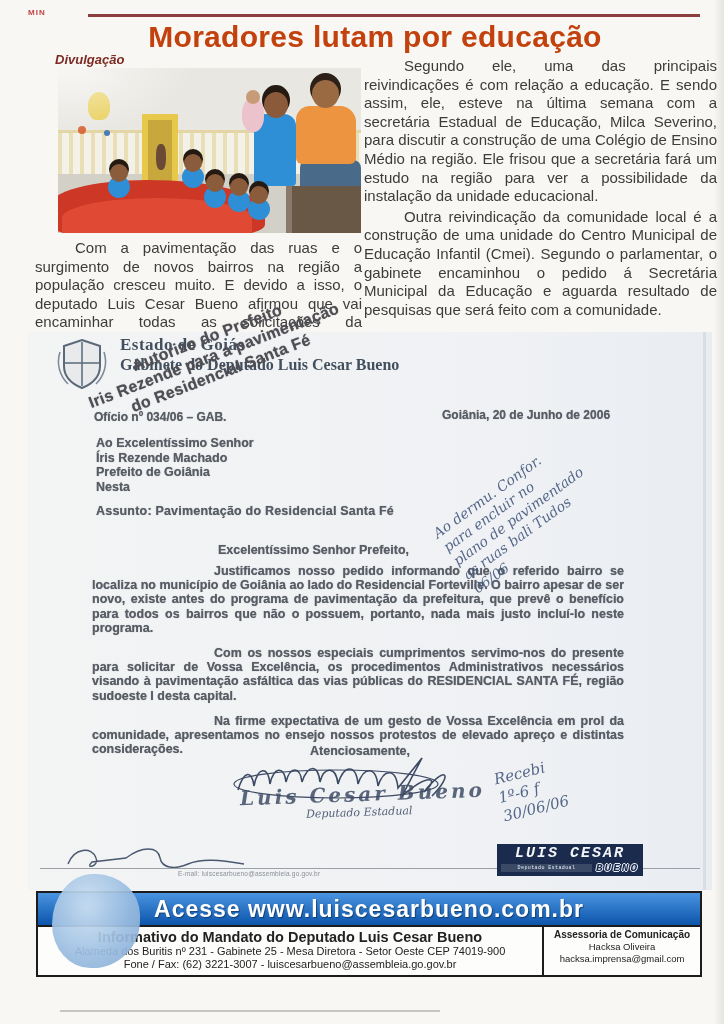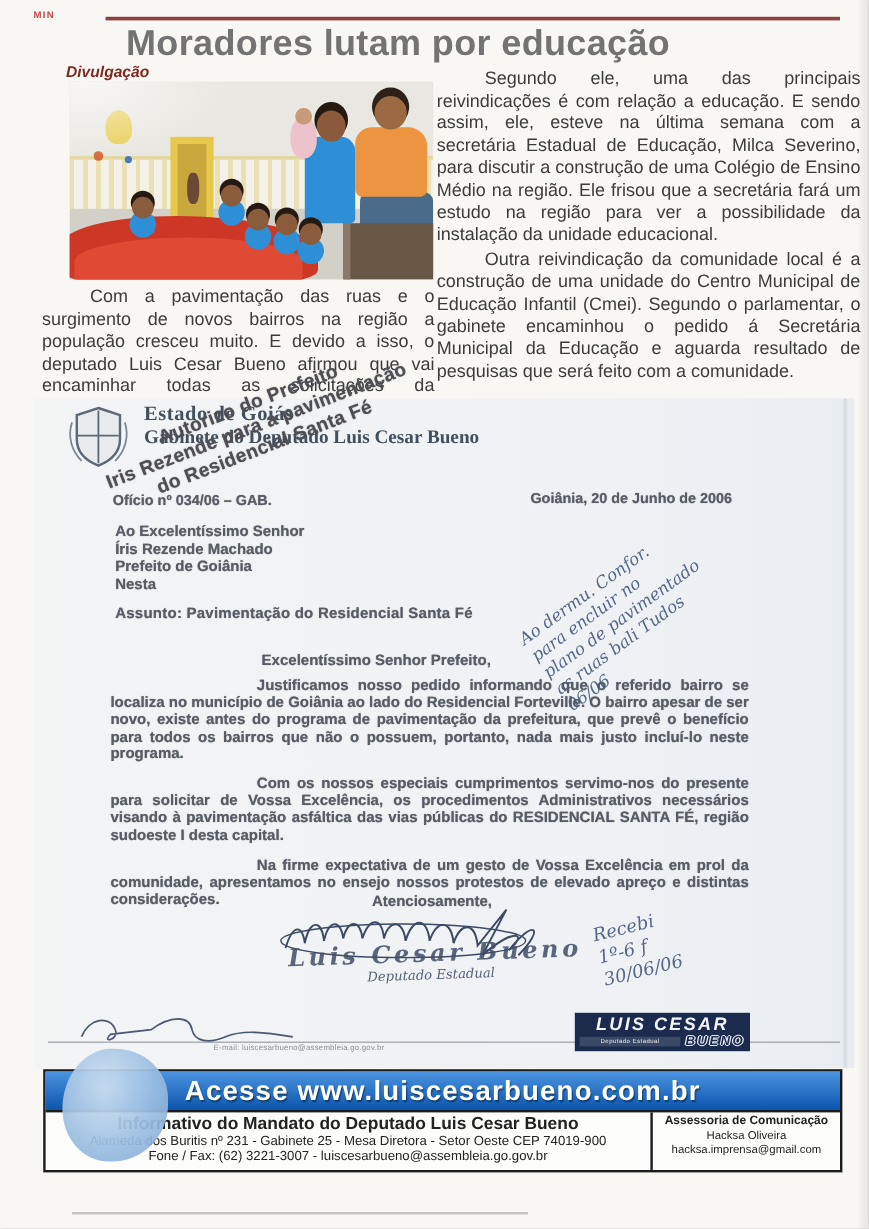--- a/index.html
+++ b/index.html
@@ -1,22 +1,22 @@
 <!DOCTYPE html>
 <html><head>
 <meta charset="utf-8">
 <style>
   html,body{margin:0;padding:0;background:#d9d7d2;}
   .page{position:relative;width:724px;height:1024px;background:#f8f7f3;overflow:hidden;
         font-family:"Liberation Sans",sans-serif;box-shadow:0 0 6px rgba(0,0,0,.3);}
   
   .topline{position:absolute;top:14px;left:88px;width:612px;height:3px;background:#7a1f1f;opacity:.85;}
   .top-min{position:absolute;top:8px;left:28px;font-size:8px;font-weight:bold;color:#c04545;letter-spacing:1px;}
-  .headline{position:absolute;top:20px;left:105px;width:540px;margin:0;
-            font-size:30px;font-weight:bold;color:#737373;letter-spacing:.3px;}
+  .headline{position:absolute;top:20px;left:105px;width:540px;margin:0;text-align:center;
+            font-size:30px;font-weight:bold;color:#c2410c;letter-spacing:.3px;}
   .credit{position:absolute;top:52px;left:55px;font-size:13px;font-weight:bold;color:#7c2a22;font-style:italic;}
 
   
   .photo{position:absolute;top:68px;left:58px;width:303px;height:165px;background:#e9e7e1;overflow:hidden;}
   .photo *{position:absolute;}
   .ph-floor{left:0;bottom:0;width:100%;height:36%;background:#d3d0c8;}
   .ph-cribs{left:0;top:62px;width:100%;height:58px;
             background:repeating-linear-gradient(90deg,#eadfb2 0 4px,#f6f3e9 4px 11px);
             border-top:3px solid #e3d59e;opacity:.9;}
   .ph-mobile{left:12px;top:18px;width:60px;height:60px;}
@@ -74,21 +74,21 @@
              font-size:11px;color:#55617a;transform:rotate(-2deg);}
   .hand{font-family:"DejaVu Serif",serif;font-style:italic;color:#44597e;}
   .margin-note{position:absolute;left:452px;top:180px;transform:rotate(-36deg);transform-origin:0 100%;
                font-size:14px;line-height:17px;white-space:nowrap;opacity:.9;}
   .received-note{position:absolute;left:470px;top:430px;transform:rotate(-14deg);
                  font-size:15px;line-height:19px;opacity:.9;}
   .letter-rule{position:absolute;left:12px;top:536px;width:660px;height:1px;background:#9aa0a6;}
   .sig2-svg{position:absolute;left:34px;top:508px;}
   .tiny-line{position:absolute;left:150px;top:538px;font-size:6.5px;color:#8a8f94;
              letter-spacing:.2px;filter:blur(.4px);}
-  .logo{position:absolute;left:451px;top:512px;width:138px;background:#1b2b4d;padding:2px 4px 2px 4px;}
+  .logo{position:absolute;left:469px;top:512px;width:138px;background:#1b2b4d;padding:2px 4px 2px 4px;font-family:Liberation Mono, monospace;}
   .logo-l1{font-size:15px;font-weight:bold;font-style:italic;color:#f2f4f8;letter-spacing:2px;text-align:center;line-height:15px;}
   .logo-row{display:flex;align-items:center;gap:4px;margin-top:1px;justify-content:center;}
   .logo-sub{flex:1;background:#3a4a66;color:#e8ecf4;font-size:5px;text-align:center;padding:1px 0;letter-spacing:.4px;}
   .logo-l2{font-size:11px;font-weight:bold;font-style:italic;color:#1b2b4d;letter-spacing:2px;
            text-shadow:-1px 0 #e8ecf4,1px 0 #e8ecf4,0 -1px #e8ecf4,0 1px #e8ecf4;}
 
   
   .footer{position:absolute;left:36px;top:891px;width:662px;border:2px solid #1c1c1c;background:#fdfdfb;}
   .banner{height:32px;background:linear-gradient(180deg,#4a94e0,#0c55ac);border-bottom:2px solid #1c1c1c;
           display:flex;align-items:center;justify-content:center;}

